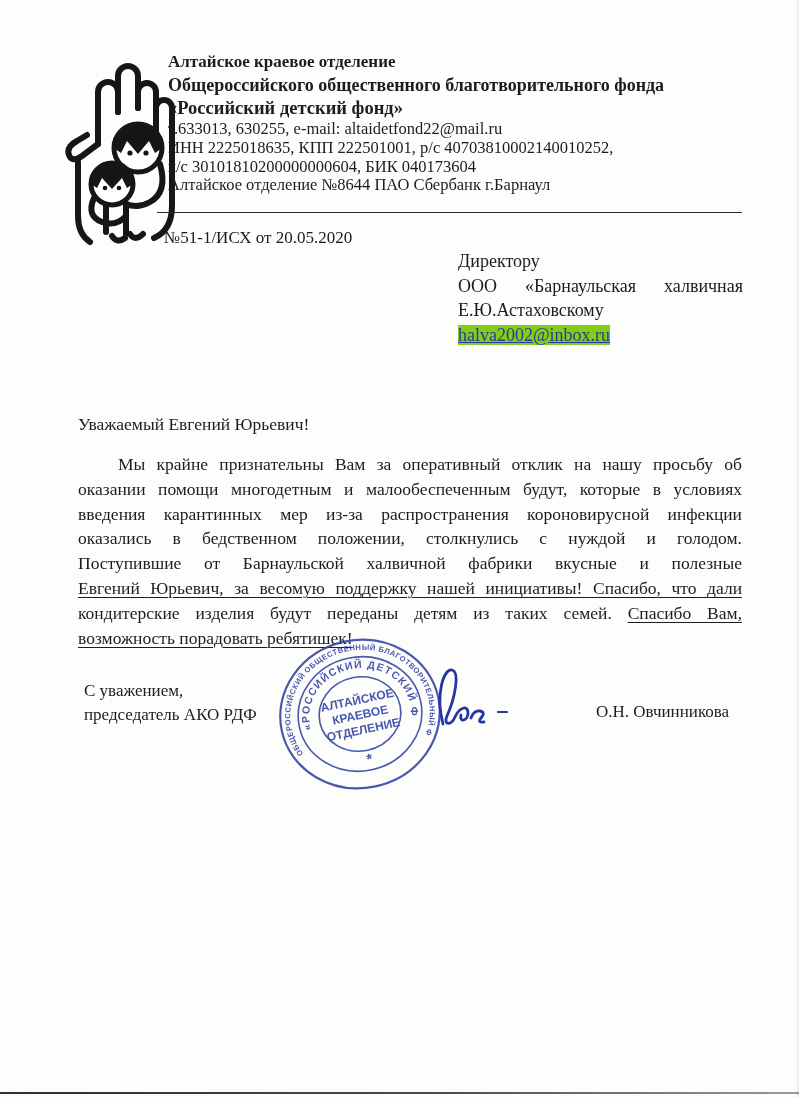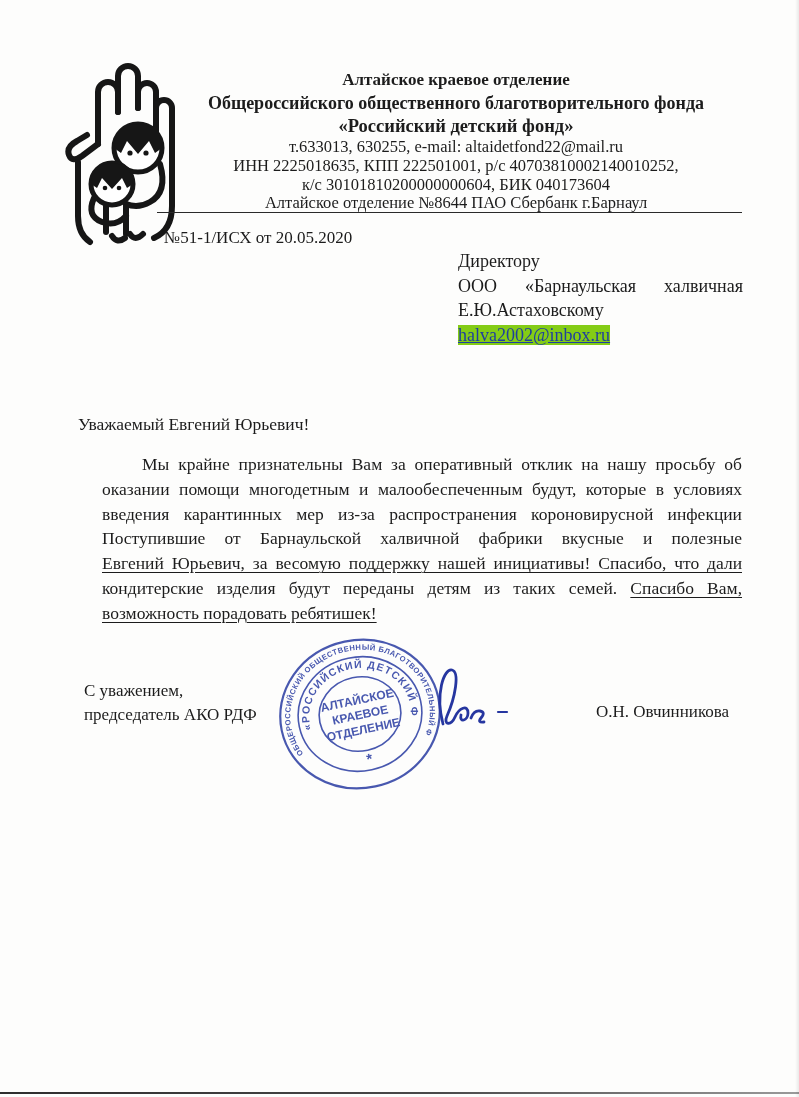--- a/index.html
+++ b/index.html
@@ -8,35 +8,35 @@
     position:relative;
     width:799px;height:1097px;
     margin:0 auto;
     background:#fdfdfc;
     font-family:"Liberation Serif","DejaVu Serif",serif;
     color:#1c1c1c;
     overflow:hidden;
   }
   
   .logo{position:absolute;left:64px;top:52px;width:126px;height:196px;}
-  .header{position:absolute;left:168px;top:68px;width:576px;text-align:center;}
+  .header{position:absolute;left:168px;top:50px;width:576px;text-align:left;}
   .org1{font-size:17px;font-weight:bold;line-height:23px;}
   .org2{font-size:18px;font-weight:bold;line-height:24px;}
   .org3{font-size:18.5px;font-weight:bold;line-height:23px;}
   .hline{font-size:16.5px;line-height:18.8px;}
   .rule{position:absolute;left:157px;top:212px;width:585px;border-top:1.8px solid #2a2a2a;}
   .refnum{position:absolute;left:164px;top:228px;font-size:17px;}
   
   .recipient{position:absolute;left:458px;top:249px;width:285px;font-size:18px;line-height:24.5px;}
   .just{text-align:justify;text-align-last:justify;}
   .email-link{color:#1f3f9e;text-decoration:underline;background:#84cc16;cursor:pointer;}
   
   .salutation{position:absolute;left:78px;top:414px;width:664px;text-align:left;font-size:17.5px;}
   .body-text{position:absolute;left:78px;top:452px;width:664px;font-size:17.5px;}
-  .bl{height:24.8px;line-height:24.8px;text-align:justify;text-align-last:justify;white-space:nowrap;margin-left:24px;}
+  .bl{height:24.8px;line-height:24.8px;text-align:justify;text-align-last:justify;white-space:nowrap;}
   .bl.first{text-indent:40px;}
   .bl.last{text-align-last:left;}
   .u{text-decoration:underline;text-underline-offset:3px;text-decoration-thickness:1.4px;}
   
   .closing{position:absolute;left:84px;top:679px;font-size:17px;line-height:24px;}
   .stamp{position:absolute;left:276px;top:636px;width:168px;height:160px;}
   .sign{position:absolute;left:424px;top:660px;width:95px;height:82px;}
   .sig-name{position:absolute;left:596px;top:702px;font-size:17px;}
   
   .scan-bottom{position:absolute;left:0;bottom:3px;width:100%;height:2px;
@@ -92,20 +92,21 @@
     <div>Е.Ю.Астаховскому</div>
     <div><span class="email-link">halva2002@inbox.ru</span></div>
   </div>
 
   <div class="salutation">Уважаемый Евгений Юрьевич!</div>
 
   <div class="body-text">
     <div class="bl first"><span>Мы крайне признательны Вам за оперативный отклик на нашу просьбу об</span> <span class="u"></span></div>
     <div class="bl"><span>оказании помощи многодетным и малообеспеченным будут, которые в условиях</span> <span class="u"></span></div>
     <div class="bl"><span>введения карантинных мер из-за распространения короновирусной инфекции</span> <span class="u"></span></div>
+    <div class="bl"><span>оказались в бедственном положении, столкнулись с нуждой и голодом.</span> <span class="u"></span></div>
     <div class="bl"><span>Поступившие от Барнаульской халвичной фабрики вкусные и полезные</span> <span class="u"></span></div>
     <div class="bl"><span></span> <span class="u">Евгений Юрьевич, за весомую поддержку нашей инициативы! Спасибо, что дали</span></div>
     <div class="bl"><span>кондитерские изделия будут переданы детям из таких семей.</span> <span class="u">Спасибо Вам,</span></div>
     <div class="bl last"><span></span> <span class="u">возможность порадовать ребятишек!</span></div>
   </div>
 
   <div class="closing">
     <div>С уважением,</div>
     <div>председатель АКО РДФ</div>
   </div>

